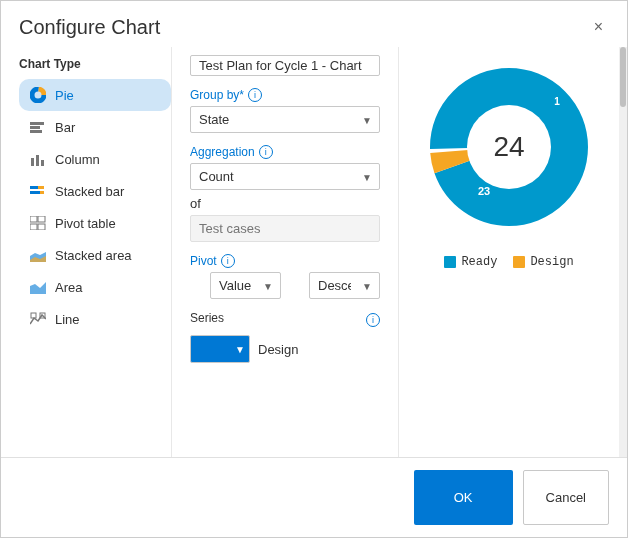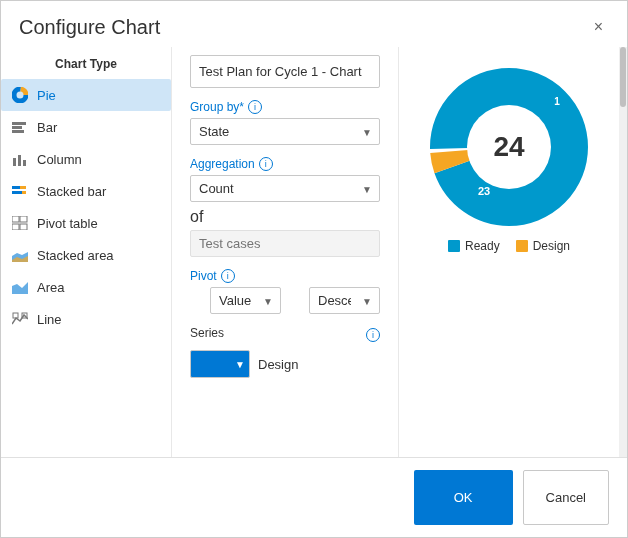--- a/index.html
+++ b/index.html
@@ -43,43 +43,42 @@
     .dialog-body {
       display: flex;
       flex: 1;
       overflow: hidden;
       padding: 0;
     }
 
     
     .chart-type-panel {
       width: 170px;
-      padding: 10px 0 10px 0;
+      padding: 10px 0 10px 18px;
       flex-shrink: 0;
       overflow-y: auto;
-      text-align: center;
     }
 
     .chart-type-label {
       font-size: 12px;
       color: #333;
       font-weight: 600;
       margin-bottom: 8px;
     }
 
     .chart-type-list {
       list-style: none;
     }
 
     .chart-type-item {
       display: flex;
       align-items: center;
       padding: 7px 10px;
       cursor: pointer;
-      border-radius: 2px;
+      border-radius: 10px;
       color: #333;
       gap: 8px;
       font-size: 13px;
     }
 
     .chart-type-item.active {
       background: #cfe5f7;
       color: #0078d4;
     }
 
@@ -128,21 +127,21 @@
     }
 
     .form-label-dark {
       font-size: 12px;
       color: #333;
       margin-bottom: 4px;
     }
 
     .form-input {
       width: 100%;
-      padding: 8px 8px;
+      padding: 2px 8px;
       border: 1px solid #c8c8c8;
       border-radius: 2px;
       font-size: 13px;
       color: #333;
       background: #fff;
       outline: none;
     }
 
     .form-select-wrapper {
       position: relative;
@@ -176,21 +175,21 @@
       width: 100%;
       padding: 5px 8px;
       border: 1px solid #e0e0e0;
       border-radius: 2px;
       font-size: 13px;
       color: #aaa;
       background: #f4f4f4;
     }
 
     .of-label {
-      font-size: 16px;
+      font-size: 13px;
       color: #333;
       margin-bottom: 4px;
       margin-top: -6px;
     }
 
     
     .sort-row {
       display: flex;
       gap: 8px;
       margin-bottom: 12px;
@@ -268,30 +267,31 @@
       height: 160px;
       margin-top: 10px;
     }
 
     .donut-center {
       position: absolute;
       top: 50%;
       left: 50%;
       transform: translate(-50%, -50%);
       font-size: 28px;
-      font-weight: 700;
+      font-weight: 400;
       color: #333;
     }
 
     .chart-legend {
       display: flex;
       gap: 16px;
-      margin-top: 12px;
+      margin-top: 28px;
       font-size: 12px;
       color: #333;
+      font-family: Liberation Mono, monospace;
     }
 
     .legend-item {
       display: flex;
       align-items: center;
       gap: 5px;
     }
 
     .legend-swatch {
       width: 12px;

